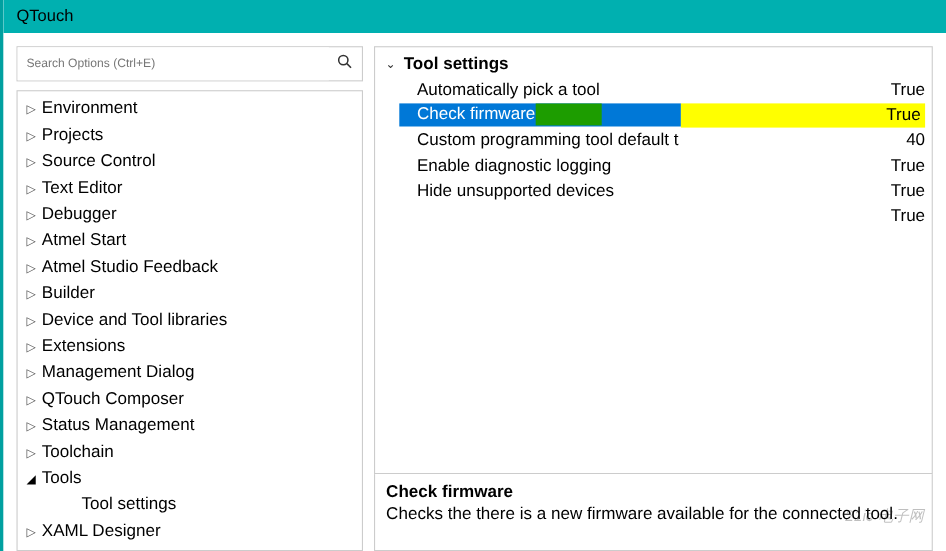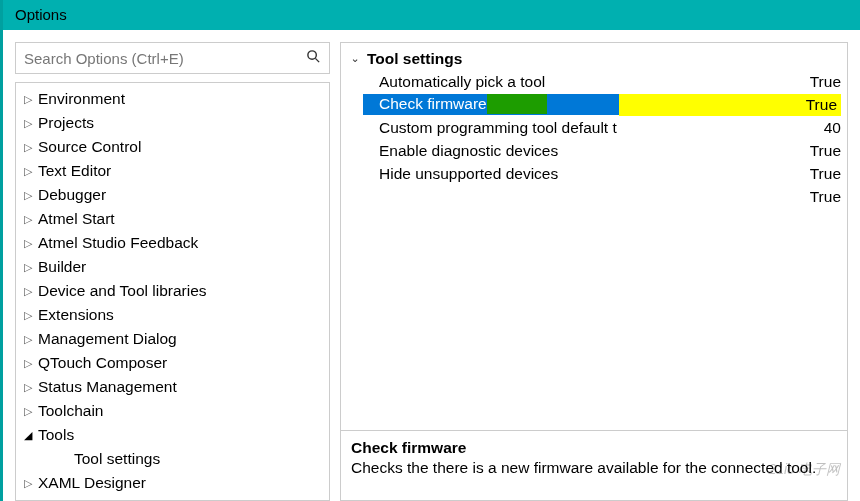--- a/index.html
+++ b/index.html
@@ -1,21 +1,21 @@
 <!DOCTYPE html>
 <html><head>
 <meta charset="utf-8">
 <style>
   * { box-sizing: border-box; margin: 0; padding: 0; font-family: "Segoe UI", Arial, sans-serif; }
   body { width: 860px; height: 501px; background: #fff; overflow: hidden; border-left: 3px solid #00a0a0; }
   .titlebar { background: #00b0b0; color: #000; height: 30px; line-height: 30px; padding-left: 12px; font-size: 15px; }
   .content { display: flex; height: calc(100% - 30px); padding: 12px 12px 0 12px; gap: 10px; }
   .left-panel { width: 315px; display: flex; flex-direction: column; }
   .search-box { position: relative; border: 1px solid #ccc; height: 32px; margin-bottom: 8px; }
-  .search-box input { border: none; width: calc(100% - 30px); height: 100%; padding: 0 8px; font-size: 15px; color: #404040; outline: none; }
+  .search-box input { border: none; width: calc(100% - 30px); height: 100%; padding: 0 8px; font-size: 11px; color: #404040; outline: none; }
   .search-box input::placeholder { color: #777; }
   .search-icon { position: absolute; right: 8px; top: 50%; transform: translateY(-50%); font-size: 15px; color: #333; }
   .tree { border: 1px solid #ccc; flex: 1; overflow: auto; padding: 4px 0; }
   .tree-item { display: flex; align-items: center; height: 24px; padding-left: 8px; font-size: 15.5px; color: #000; cursor: default; }
   .tree-item .arrow { width: 14px; display: inline-block; font-size: 11px; color: #555; }
   .tree-item.expanded .arrow { color: #000; }
   .tree-item.child { padding-left: 44px; }
   .right-panel { flex: 1; display: flex; flex-direction: column; }
   .prop-grid { border: 1px solid #ccc; flex: 1; overflow: auto; padding: 4px 6px; }
   .prop-row { display: flex; height: 23px; align-items: center; font-size: 15.5px; }
@@ -27,21 +27,21 @@
   .prop-row .highlight-g { display:inline-block; width:60px; height:21px; background:#1d9d00; vertical-align:middle; position:relative; top:-1px; }
   .prop-row .value.highlight-y { background: #ffff00; padding-right:4px; display:inline-block; width:130px; height:22px; line-height:22px; }
   .desc-box { border: 1px solid #ccc; border-top: none; padding: 8px 10px; font-size: 15.5px; height: 70px; background:#fff; }
   .desc-box .desc-title { font-weight: bold; margin-bottom: 2px; }
   .watermark { position: absolute; right: 20px; bottom: 22px; font-size: 14px; color: rgba(0,0,0,0.25); font-style: italic; pointer-events:none; }
 </style>
 </head>
 <body>
 
 <div class="titlebar">
-  <span>Options</span>
+  <span>QTouch</span>
 </div>
 
 <div class="content">
 
   <div class="left-panel">
     <div class="search-box">
       <input type="text" placeholder="Search Options (Ctrl+E)" style="">
       <span class="search-icon">
         <svg width="15" height="15" viewBox="0 0 16 16">
             <circle cx="6.5" cy="6.5" r="4.5" fill="none" stroke="#333" stroke-width="1.5"></circle>
@@ -137,21 +137,21 @@
           <span class="label" style="padding-left: 16px;">Check firmware<span class="highlight-g"></span></span>
           <span class="value highlight-y">True</span>
         </div>
         <div class="prop-row">
           <span class="toggle"></span>
           <span class="label" style="padding-left: 16px;">Custom programming tool default t</span>
           <span class="value">40</span>
         </div>
         <div class="prop-row">
           <span class="toggle"></span>
-          <span class="label" style="padding-left: 16px;">Enable diagnostic devices</span>
+          <span class="label" style="padding-left: 16px;">Enable diagnostic logging</span>
           <span class="value">True</span>
         </div>
         <div class="prop-row">
           <span class="toggle"></span>
           <span class="label" style="padding-left: 16px;">Hide unsupported devices</span>
           <span class="value">True</span>
         </div>
         <div class="prop-row">
           <span class="toggle"></span>
           <span class="value">True</span>

